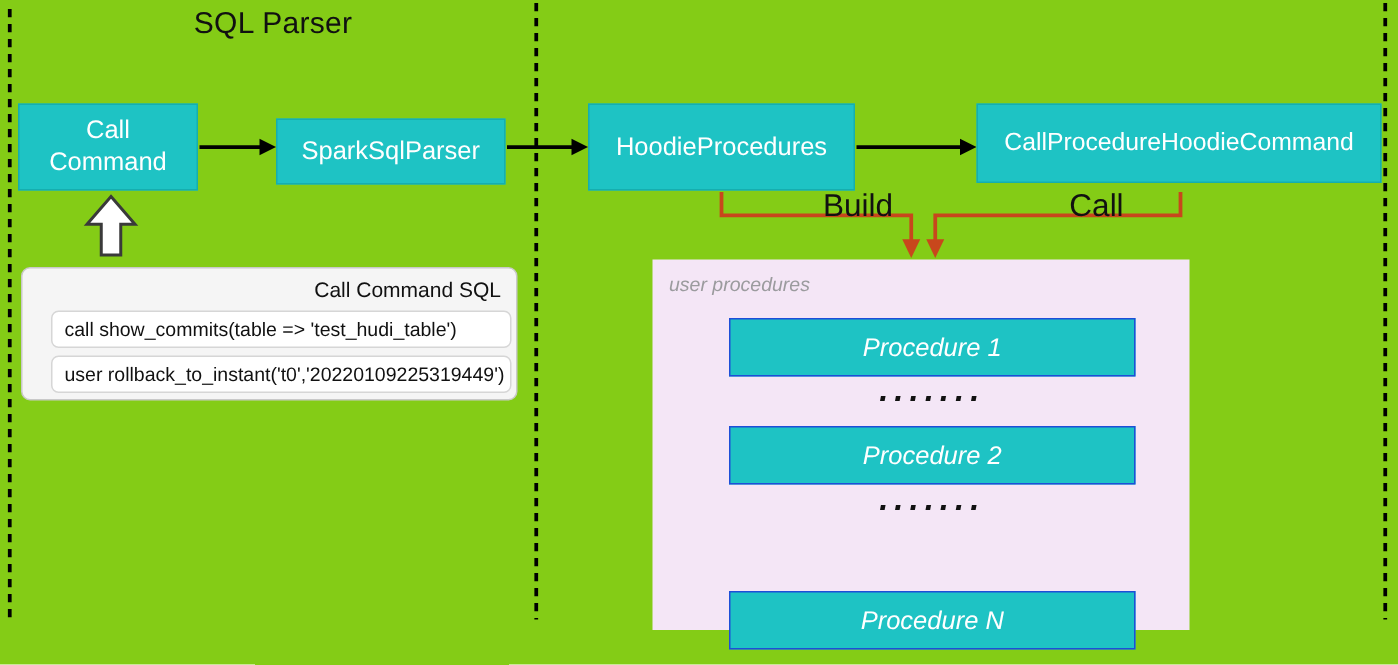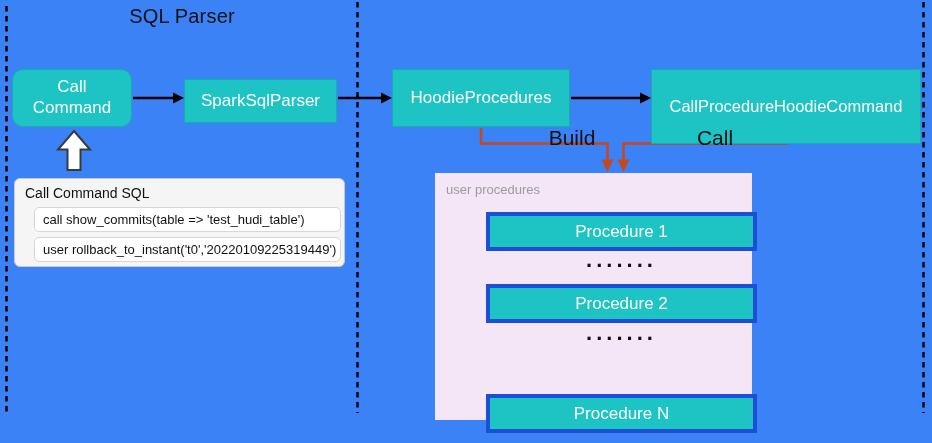--- a/index.html
+++ b/index.html
@@ -1,21 +1,21 @@
 <!DOCTYPE html>
 <html><head>
 <meta charset="utf-8">
 <style>
   html, body { margin: 0; padding: 0; background: #ffffff; }
   * { box-sizing: border-box; }
   .canvas {
     position: relative;
     width: 932px;
     height: 443px;
-    background: #3b82f6;
+    background: #84cc16;
     font-family: "Liberation Sans", sans-serif;
     overflow: hidden;
     padding-left: 13px;
   }
   svg.overlay {
     position: absolute;
     left: 0; top: 0;
     width: 932px; height: 443px;
     pointer-events: none;
   }
@@ -35,82 +35,84 @@
     background: #1EC3C4;
     border: 1px solid #15AEAF;
     color: #ffffff;
     display: flex;
     align-items: center;
     justify-content: center;
     text-align: center;
     font-size: 17px;
     line-height: 1.22;
   }
-  .node.call-command   { left: 12px;  top: 69px; width: 120px; height: 58px; padding: 0 14px; border-radius: 11px; }
+  .node.call-command   { left: 12px;  top: 69px; width: 120px; height: 58px; padding: 0 14px; }
   .node.spark-parser   { left: 184px; top: 79px; width: 153px; height: 44px; }
   .node.hoodie-proc    { left: 392px; top: 69px; width: 178px; height: 58px; }
-  .node.call-proc-cmd  { left: 651px; top: 69px; width: 270px; height: 75px; font-size: 16.5px; }
+  .node.call-proc-cmd  { left: 651px; top: 69px; width: 270px; height: 53px; font-size: 16.5px; }
 
   .edge-label {
     position: absolute;
     top: 126px;
     width: 70px;
     text-align: center;
     font-size: 21px;
     color: #111;
   }
   .edge-label.build { left: 537px; }
-  .edge-label.call  { left: 680px; }
+  .edge-label.call  { left: 696px; }
 
   .sql-box {
     position: absolute;
     left: 14px; top: 178px;
     width: 331px; height: 89px;
     background: #F5F5F5;
     border: 1px solid #C9C9C9;
     border-radius: 6px;
     padding: 5px 3px 3px 3px;
   }
   .sql-header {
     font-size: 14px;
     color: #111;
     padding: 1px 7px 6px 7px;
+    text-align: right;
   }
   .sql-row {
     background: #ffffff;
     border: 1px solid #D6D6D6;
     border-radius: 5px;
     height: 25px;
     line-height: 23px;
     font-size: 13px;
     color: #111;
     padding: 0 8px;
     margin: 0 0 5px 16px;
     white-space: nowrap;
     overflow: hidden;
   }
 
   .user-box {
     position: absolute;
     left: 435px; top: 173px;
-    width: 317px; height: 247px;
+    width: 358px; height: 247px;
     background: #F4E6F6;
+    font-style: italic;
   }
   .user-label {
     position: absolute;
     left: 11px; top: 9px;
     font-size: 13px;
     color: #9B9B9E;
   }
   .proc {
     position: absolute;
     left: 51px;
     width: 271px; height: 39px;
     background: #1EC3C4;
-    border: 4px solid #1d4ed8;
+    border: 1px solid #1d4ed8;
     color: #ffffff;
     font-size: 17px;
     display: flex;
     align-items: center;
     justify-content: center;
   }
   .proc.p1 { top: 39px; }
   .proc.p2 { top: 111px; }
   .proc.pn { top: 184px; margin-top: 37px; }
   .dots {

